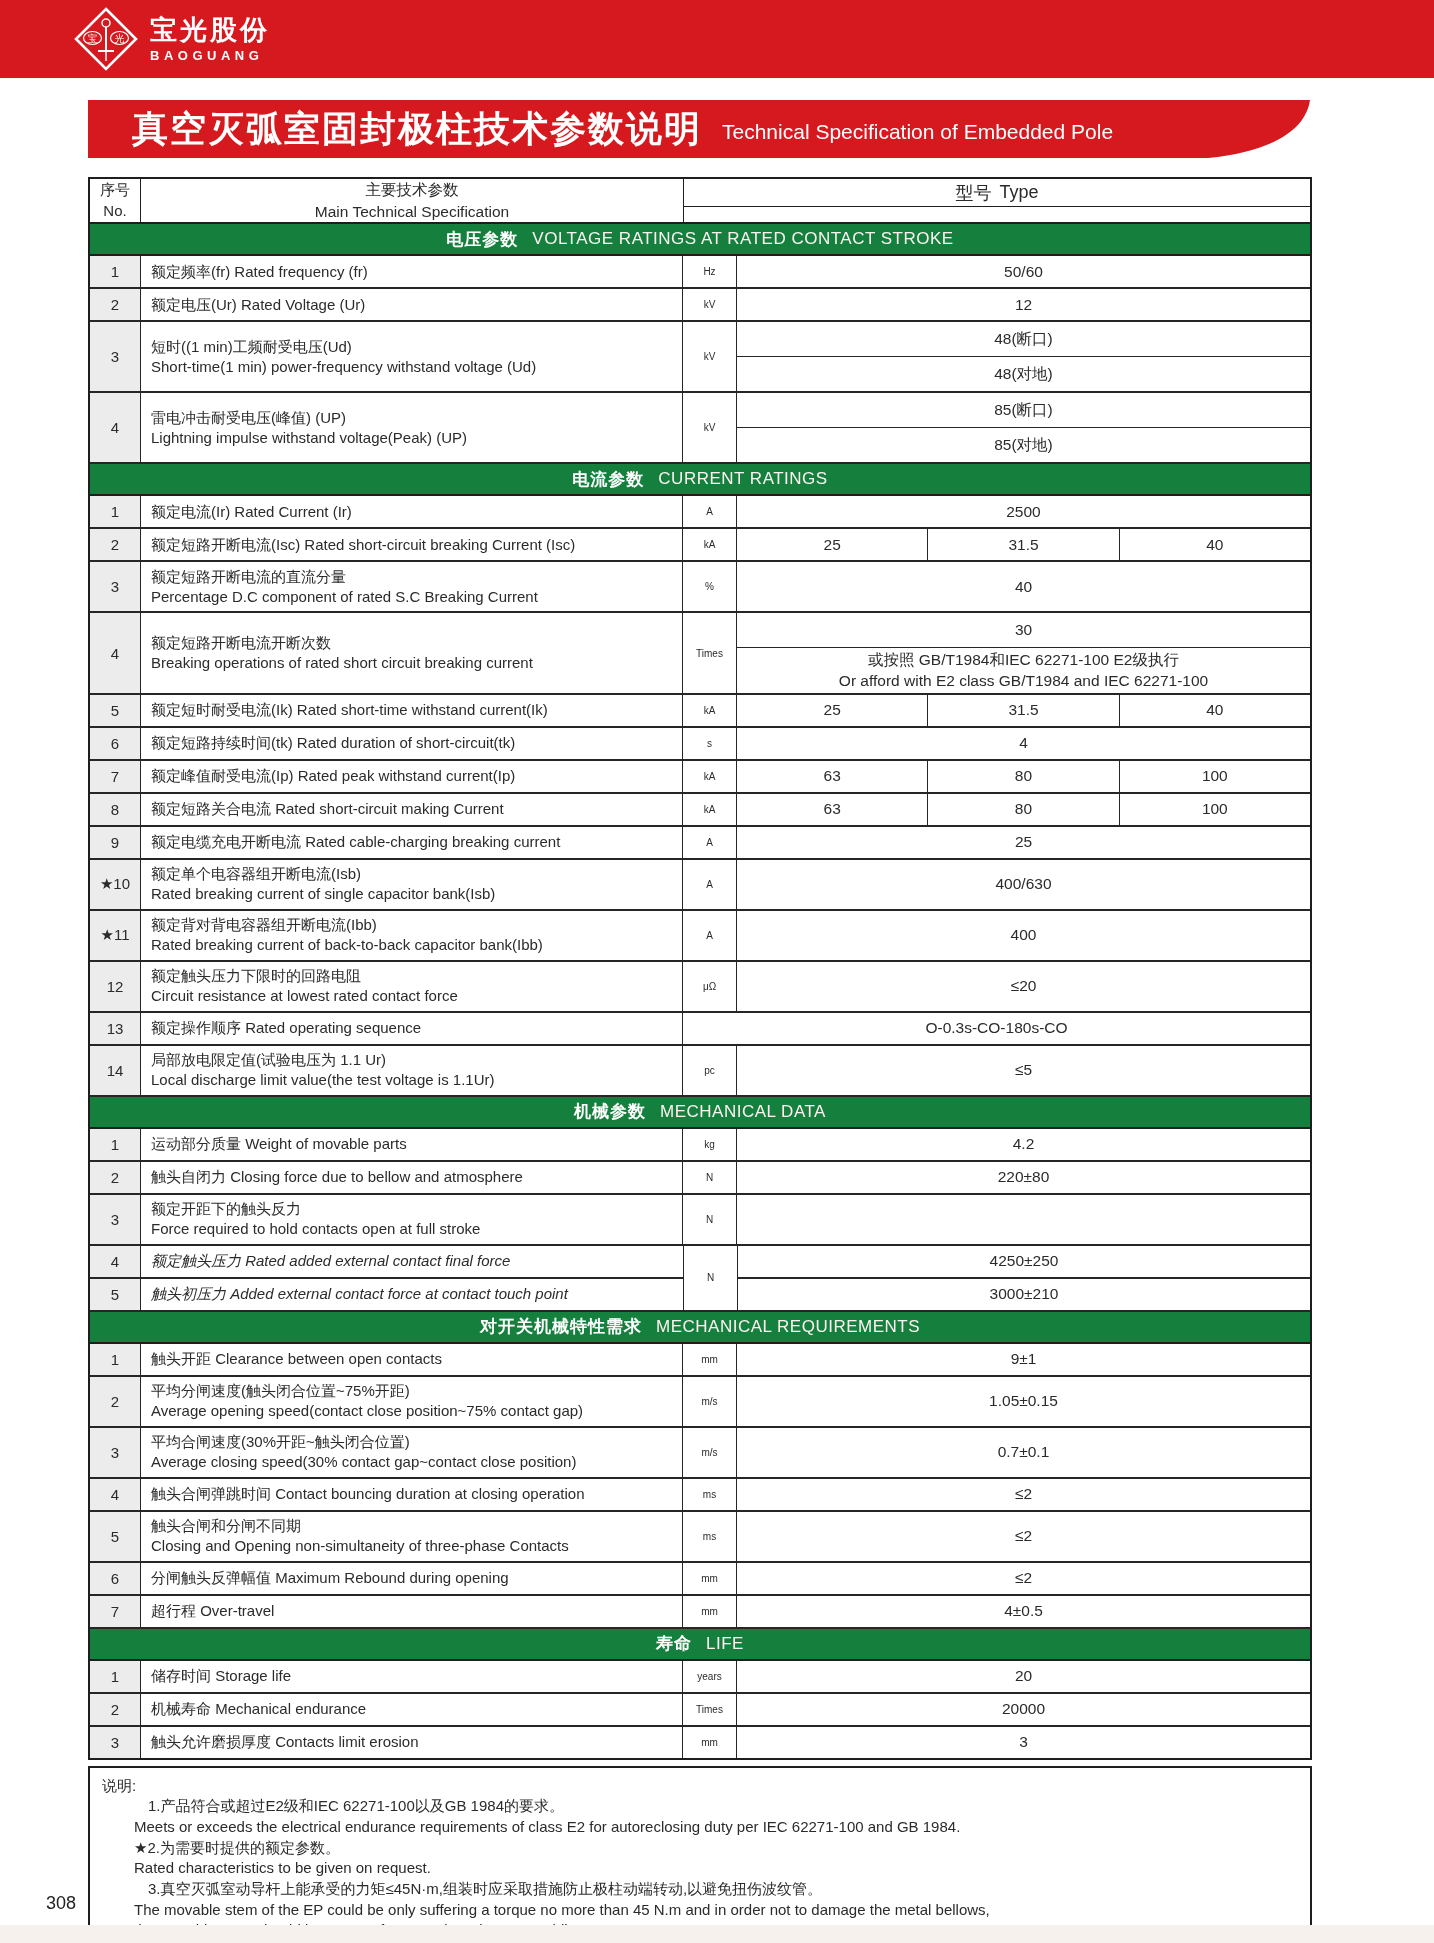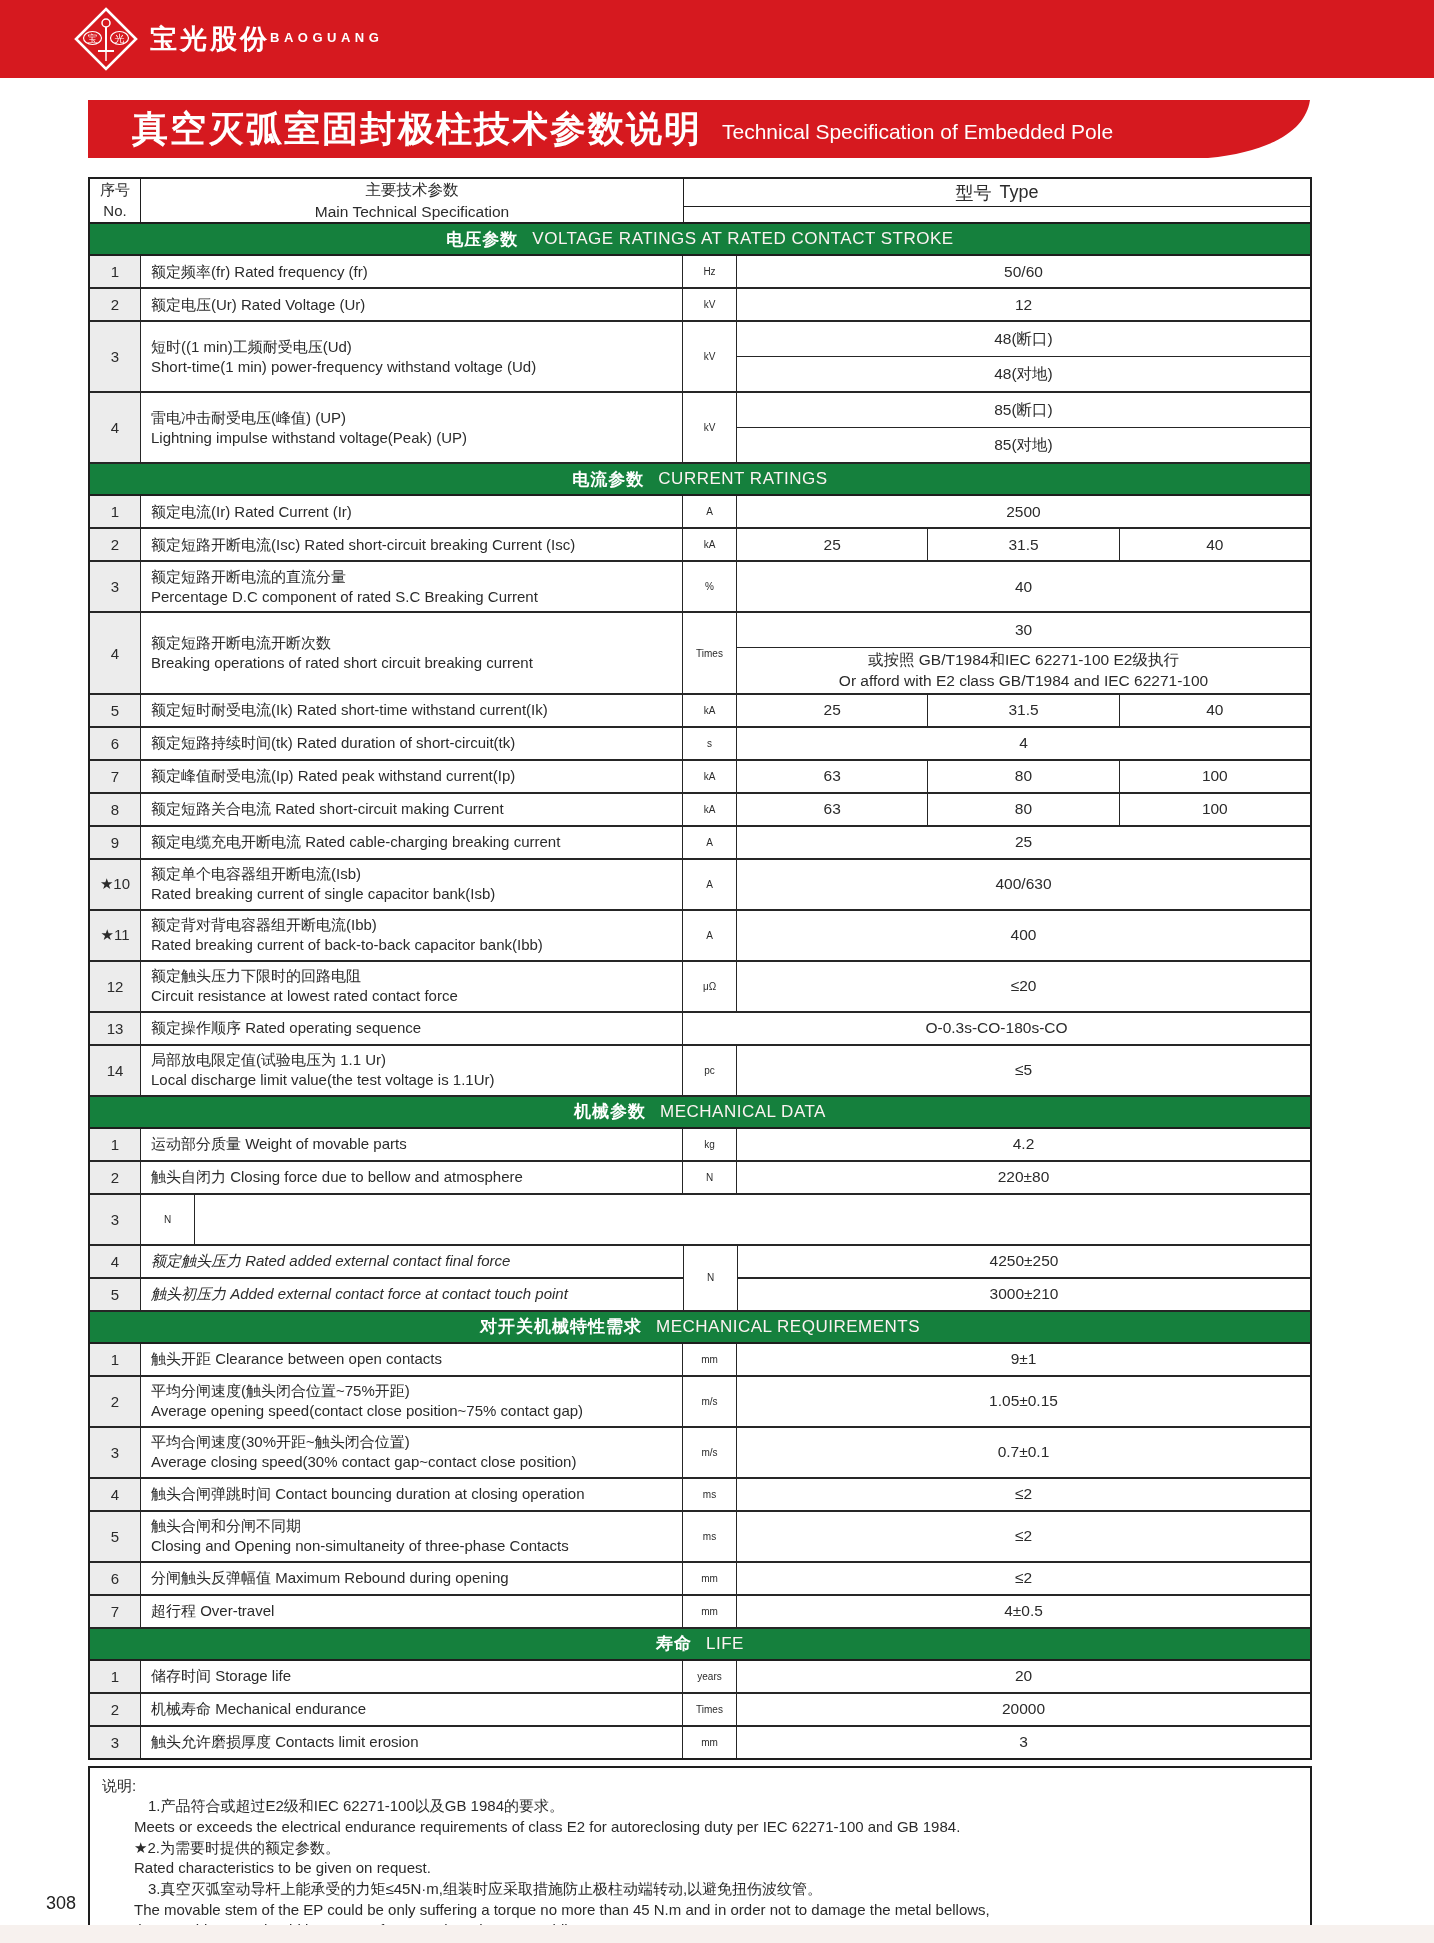--- a/index.html
+++ b/index.html
@@ -3,21 +3,21 @@
 <meta charset="utf-8">
 <style>
   html,body{margin:0;padding:0;background:#ffffff;}
   .page{position:relative;width:1434px;height:1943px;background:#ffffff;overflow:hidden;
         font-family:"Liberation Sans","DejaVu Sans",sans-serif;color:#2b2b2b;}
 
   
   .top-banner{position:absolute;left:0;top:0;width:1434px;height:78px;background:#d6191f;}
   .brand{position:absolute;left:74px;top:7px;display:flex;align-items:center;gap:12px;}
   .brand-logo{width:64px;height:64px;}
-  .brand-text{display:flex;color:#fff;line-height:1;justify-content:center;}
+  .brand-text{display:flex;flex-direction:column;color:#fff;line-height:1;justify-content:center;}
   .brand-cn{font-size:27px;font-weight:bold;letter-spacing:3px;}
   .brand-en{font-size:13px;font-weight:bold;letter-spacing:4.5px;margin-top:5px;}
 
   
   .title-banner{position:absolute;left:88px;top:100px;width:1222px;height:58px;}
   .title-banner svg{position:absolute;left:0;top:0;width:100%;height:100%;}
   .title-inner{position:absolute;left:16px;top:0;width:100%;height:100%;display:flex;
                align-items:center;padding-left:28px;box-sizing:border-box;}
   .title-cn{color:#fff;font-size:36px;font-weight:bold;letter-spacing:2px;}
   .title-en{color:#fff;font-size:21px;margin-left:20px;padding-top:6px;}
@@ -379,20 +379,24 @@
             <div class="c-label">
               <div>触头自闭力 Closing force due to bellow and atmosphere</div>
             </div>
             <div class="c-unit">N</div>
             <div class="c-valwrap">
               <div class="c-val">220±80</div>
             </div>
           </div>
           <div class="row r2">
             <div class="c-no">3</div>
+            <div class="c-label">
+              <div>额定开距下的触头反力</div>
+              <div>Force required to hold contacts open at full stroke</div>
+            </div>
             <div class="c-unit">N</div>
           </div>
           <div class="row">
             <div class="pair-left pair-left-border">
               <div class="pair-sub">
                 <div class="c-no">4</div>
                 <div class="c-label">
                   <div>额定触头压力 Rated added external contact final force</div>
                 </div>
               </div>

